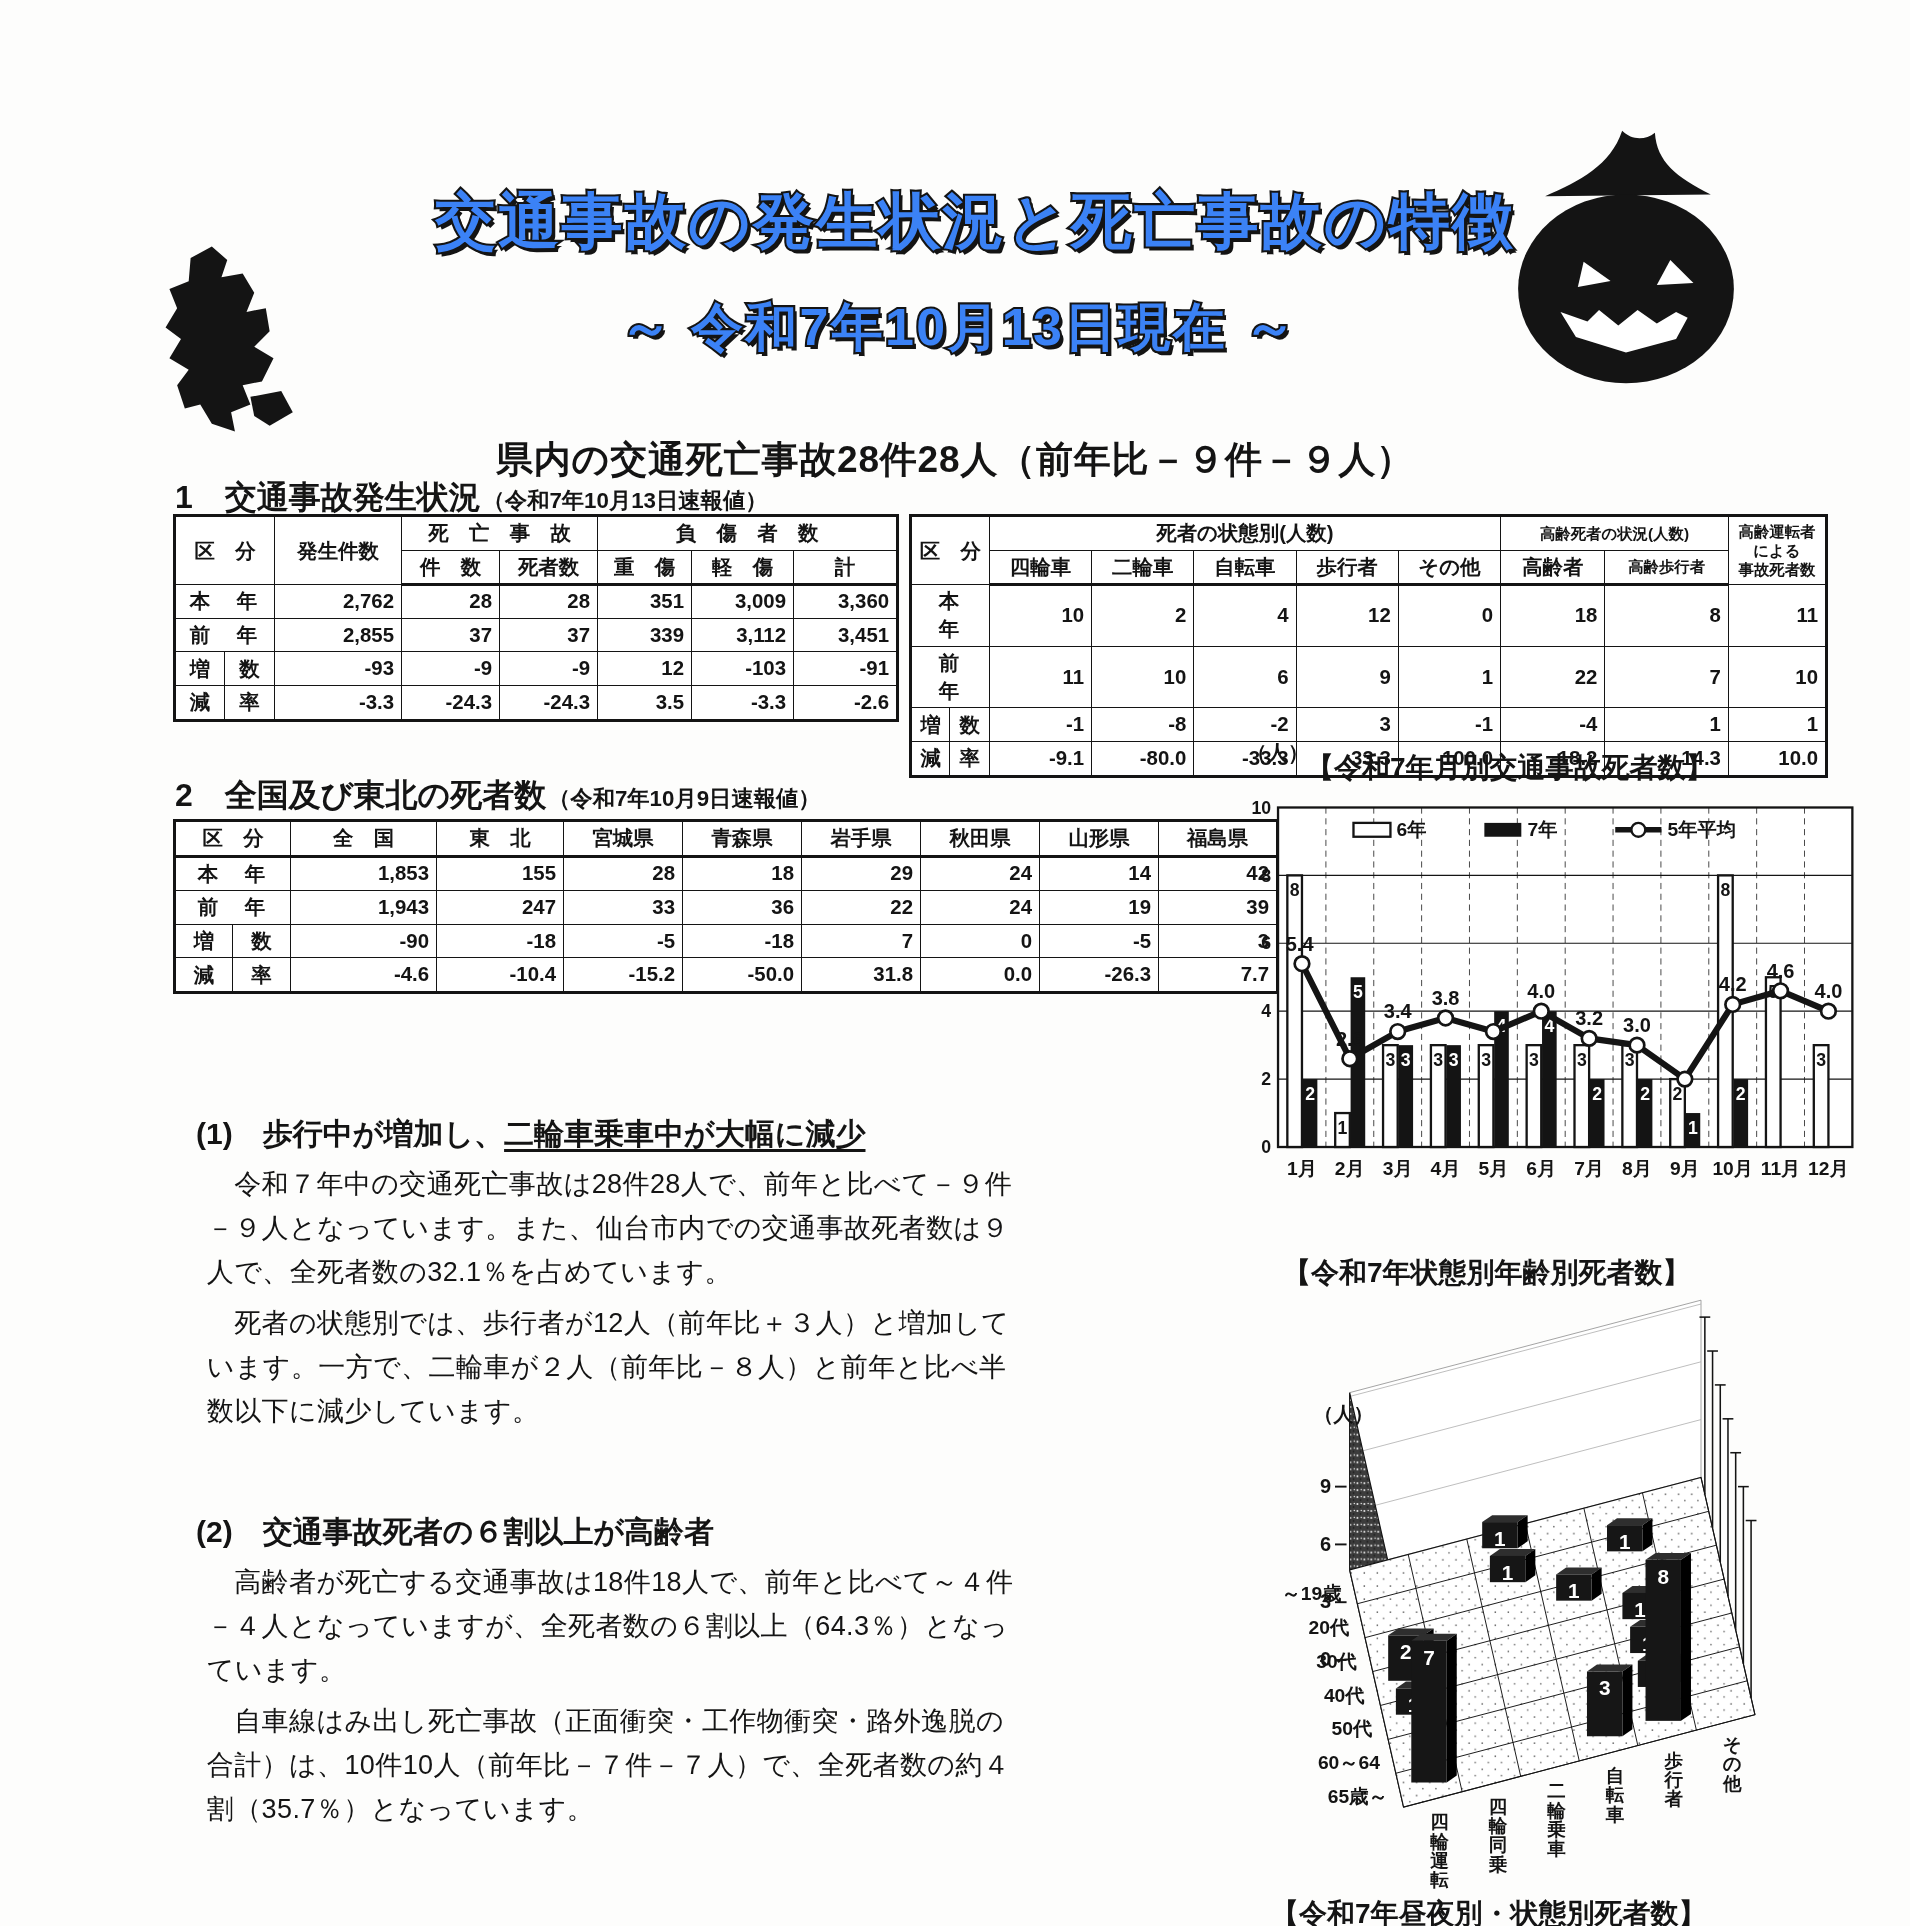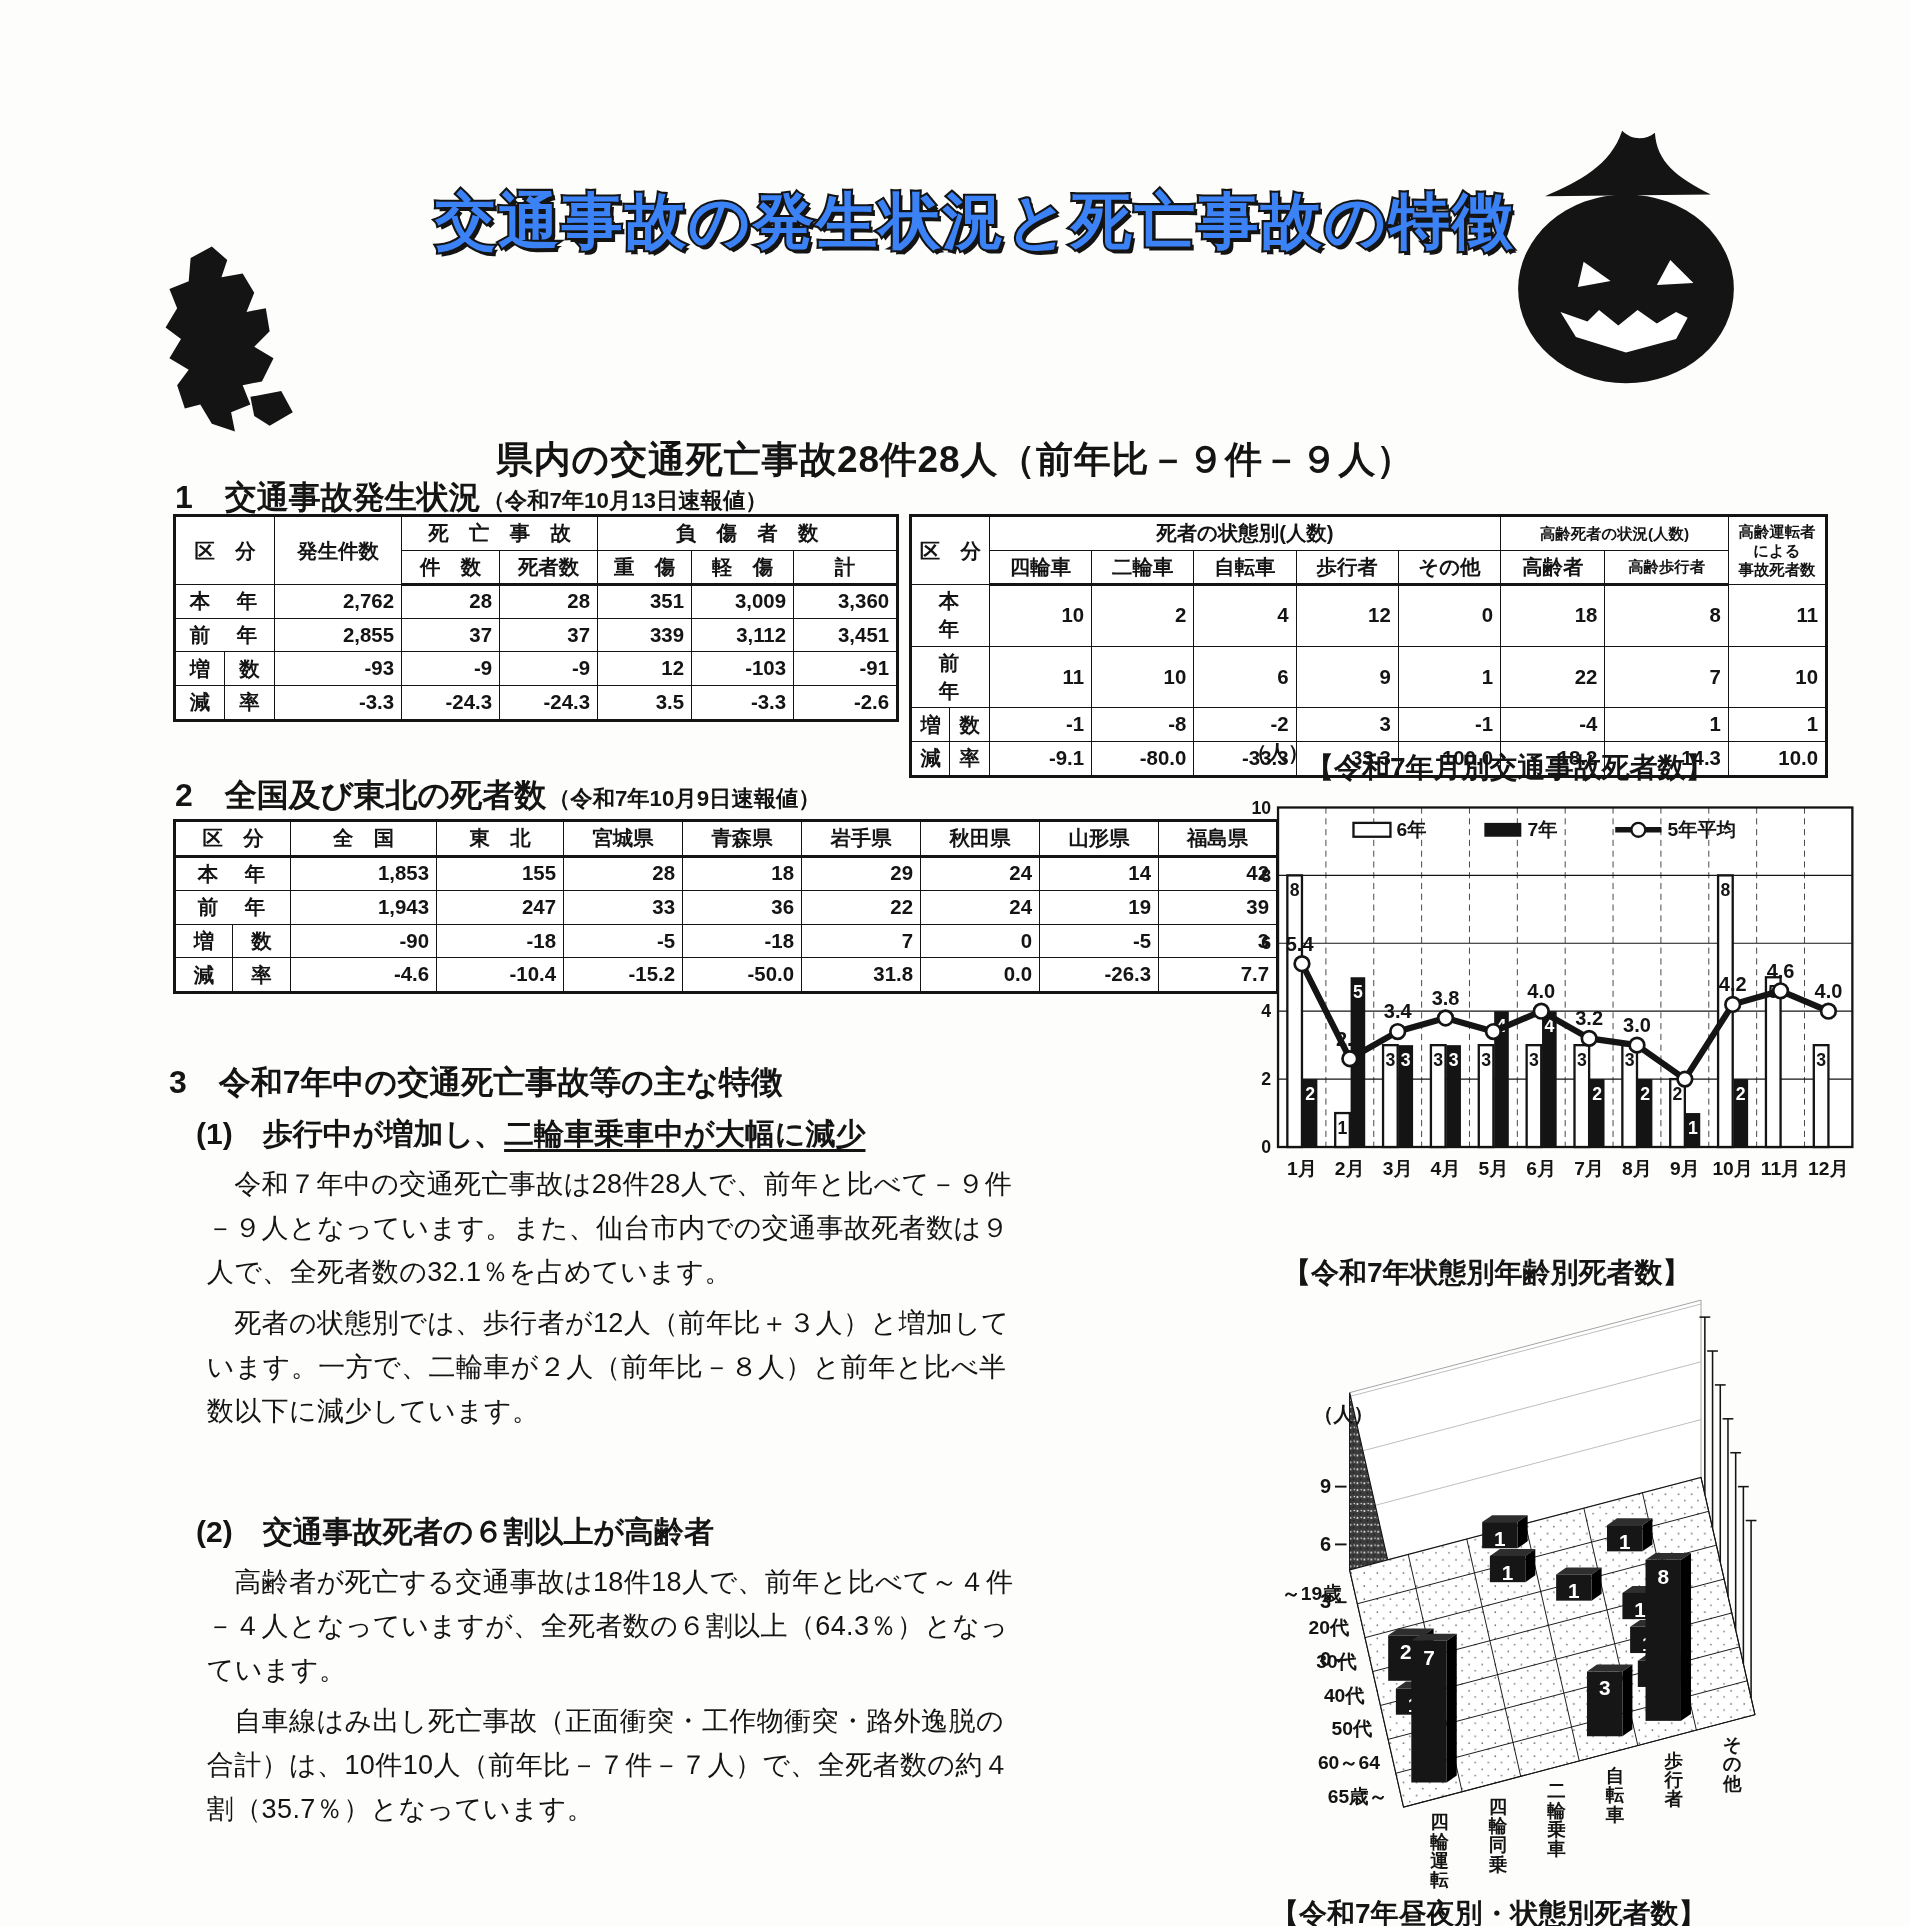--- a/index.html
+++ b/index.html
@@ -42,20 +42,21 @@
   </svg>
   <svg class="abs" style="left:1495px;top:123px" width="262" height="270" viewBox="0 0 680 700">
     <path fill="#141414" d="M330,20 C300,110 220,150 130,190 L560,185 C470,140 420,100 415,25 C390,45 355,45 330,20 Z"></path>
     <ellipse cx="340" cy="430" rx="280" ry="245" fill="#141414"></ellipse>
     <polygon points="230,360 300,410 215,425" fill="#ffffff"></polygon>
     <polygon points="455,355 515,415 420,420" fill="#ffffff"></polygon>
     <path d="M170,490 L240,515 270,485 320,525 370,485 420,520 470,490 500,505 470,560 340,595 210,555 Z" fill="#ffffff"></path>
   </svg>
 
   <div class="abs outlined" style="left:435px;top:181px;width:1048px;text-align:center;font-size:61px">交通事故の発生状況と死亡事故の特徴</div>
+  <div class="abs outlined" style="left:435px;top:293px;width:1048px;text-align:center;font-size:52px">～ 令和7年10月13日現在 ～</div>
   <div class="abs lead" style="left:354px;top:391px;width:1202px;text-align:center">県内の交通死亡事故28件28人（前年比－９件－９人）</div>
 
   <div class="abs" style="left:175px;top:476px">
     <span class="sec-head"><span>1</span>　<span>交通事故発生状況</span></span>
     <span class="sec-note">（令和7年10月13日速報値）</span>
   </div>
 
   <table class="rep abs" style="left:173px;top:514px;width:724px">
     <colgroup>
         <col style="width:50px">
@@ -395,23 +396,20 @@
         <text x="787.8333333333333" y="1020" text-anchor="middle" font-size="50" font-weight="bold" fill="#141414">6月</text>
         <text x="912.1666666666666" y="1020" text-anchor="middle" font-size="50" font-weight="bold" fill="#141414">7月</text>
         <text x="1036.5" y="1020" text-anchor="middle" font-size="50" font-weight="bold" fill="#141414">8月</text>
         <text x="1160.8333333333333" y="1020" text-anchor="middle" font-size="50" font-weight="bold" fill="#141414">9月</text>
         <text x="1285.1666666666667" y="1020" text-anchor="middle" font-size="50" font-weight="bold" fill="#141414">10月</text>
         <text x="1409.5" y="1020" text-anchor="middle" font-size="50" font-weight="bold" fill="#141414">11月</text>
         <text x="1533.8333333333333" y="1020" text-anchor="middle" font-size="50" font-weight="bold" fill="#141414">12月</text>
       </svg>
   </div>
 
-  <div class="abs sec-head" style="left:169px;top:1061px">
-    <span>3</span>　<span>令和7年中の交通死亡事故等の主な特徴</span>
-  </div>
   <div class="abs" style="left:196px;top:1106px;width:1063px" id="items-container">
       <div class="item-head" style="margin-top: 8px;"><span>(1)　</span><span>歩行中が増加し、</span><span class="ul">二輪車乗車中が大幅に減少</span></div>
       <div class="body-text" style="margin: 7px 0px 0px 10.8px;">　令和７年中の交通死亡事故は28件28人で、前年と比べて－９件
 －９人となっています。また、仙台市内での交通事故死者数は９
 人で、全死者数の32.1％を占めています。</div>
       <div class="body-text" style="margin: 7px 0px 0px 10.8px;">　死者の状態別では、歩行者が12人（前年比＋３人）と増加して
 います。一方で、二輪車が２人（前年比－８人）と前年と比べ半
 数以下に減少しています。</div>
       <div class="item-head" style="margin-top: 79px;"><span>(2)　</span><span>交通事故死者の６割以上が高齢者</span></div>
       <div class="body-text" style="margin: 7px 0px 0px 10.8px;">　高齢者が死亡する交通事故は18件18人で、前年と比べて～４件

